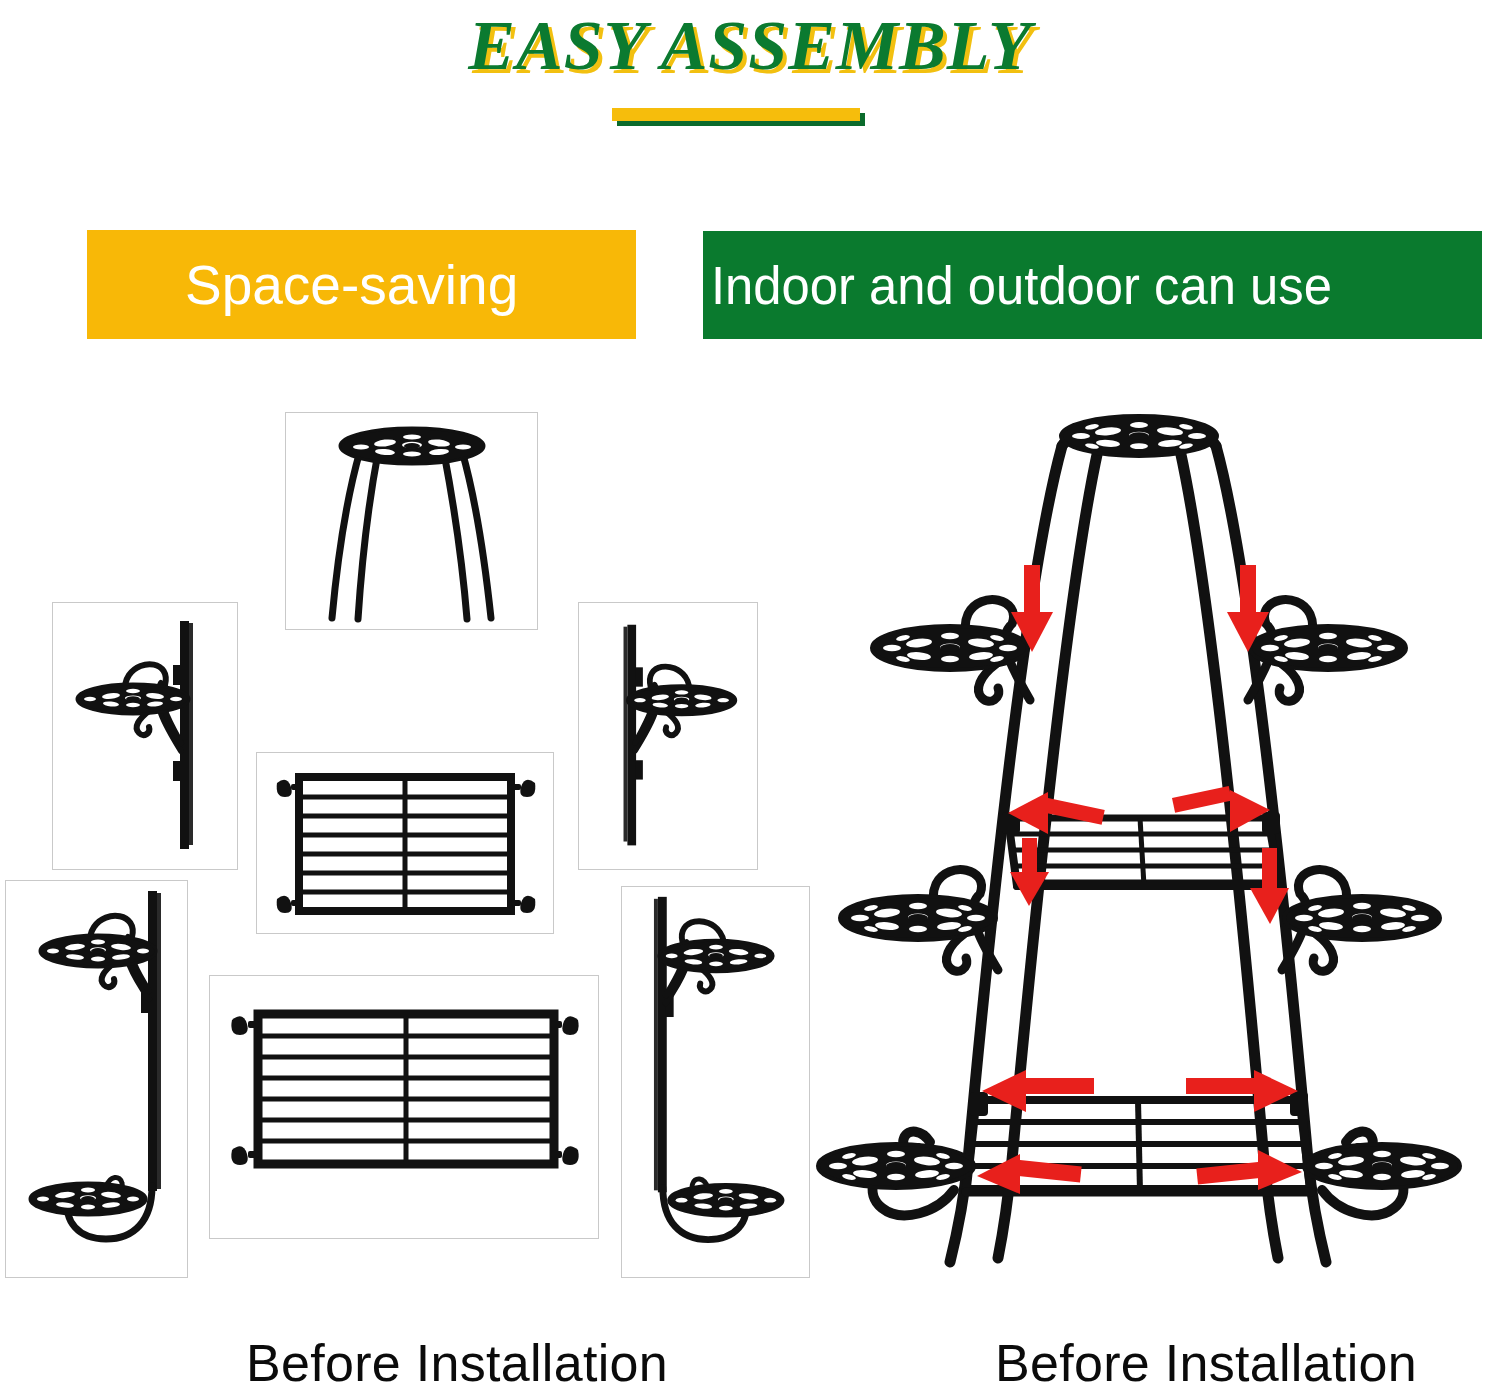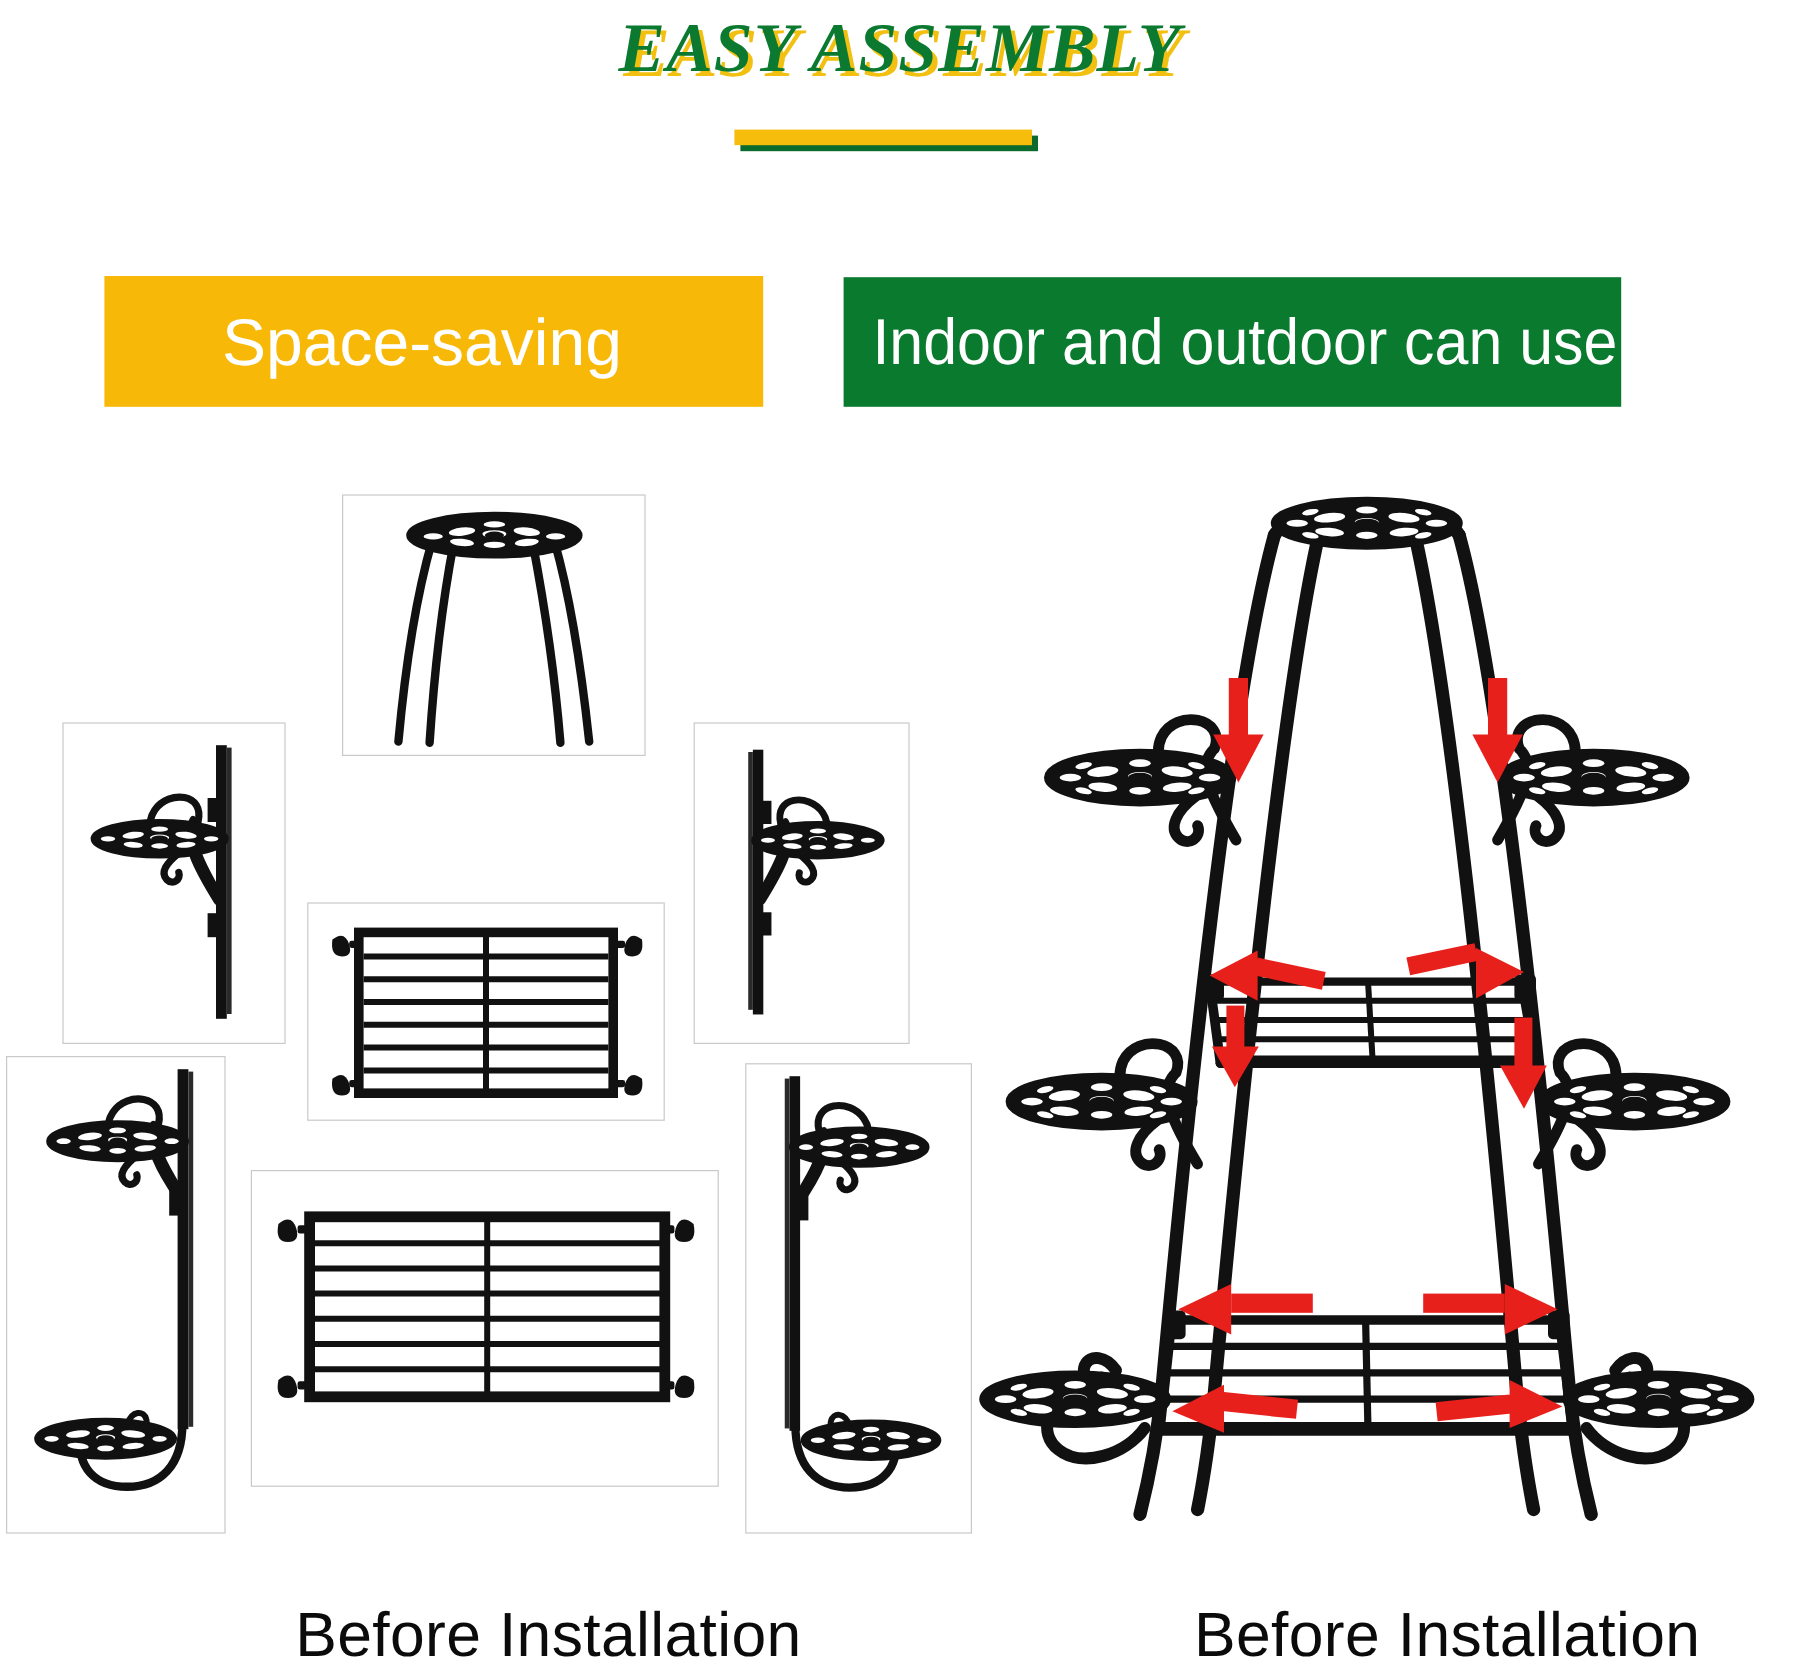--- a/index.html
+++ b/index.html
@@ -23,21 +23,21 @@
 
   #title {
     position: absolute;
     top: 6px;
     left: 0;
     width: 1500px;
     text-align: center;
     font-family: "Liberation Serif", serif;
     font-weight: bold;
     font-style: italic;
-    font-size: 58px;
+    font-size: 70px;
     letter-spacing: 1px;
     color: #0b7a30;
     text-shadow: 4px 4px 0 #f2c010;
     white-space: nowrap;
   }
 
   #title-underline {
     position: absolute;
     top: 108px;
     left: 612px;
@@ -62,25 +62,25 @@
     width: 549px;
     height: 109px;
     background: #f8b807;
     font-size: 55px;
     padding-left: 98px;
   }
 
   #banner-indoor-outdoor {
     top: 231px;
     left: 703px;
-    width: 648px;
+    width: 779px;
     height: 108px;
     background: #0a7a2e;
     font-size: 54px;
-    padding-left: 24px;
+    padding-left: 8px;
     font-stretch: condensed;
     transform-origin: left center;
   }
   #banner-indoor-outdoor .btext { display:inline-block; transform: scaleX(0.94); transform-origin:left center; }
 
   
   #parts-area {
     position: absolute;
     top: 380px; left: 0;
     width: 840px;

